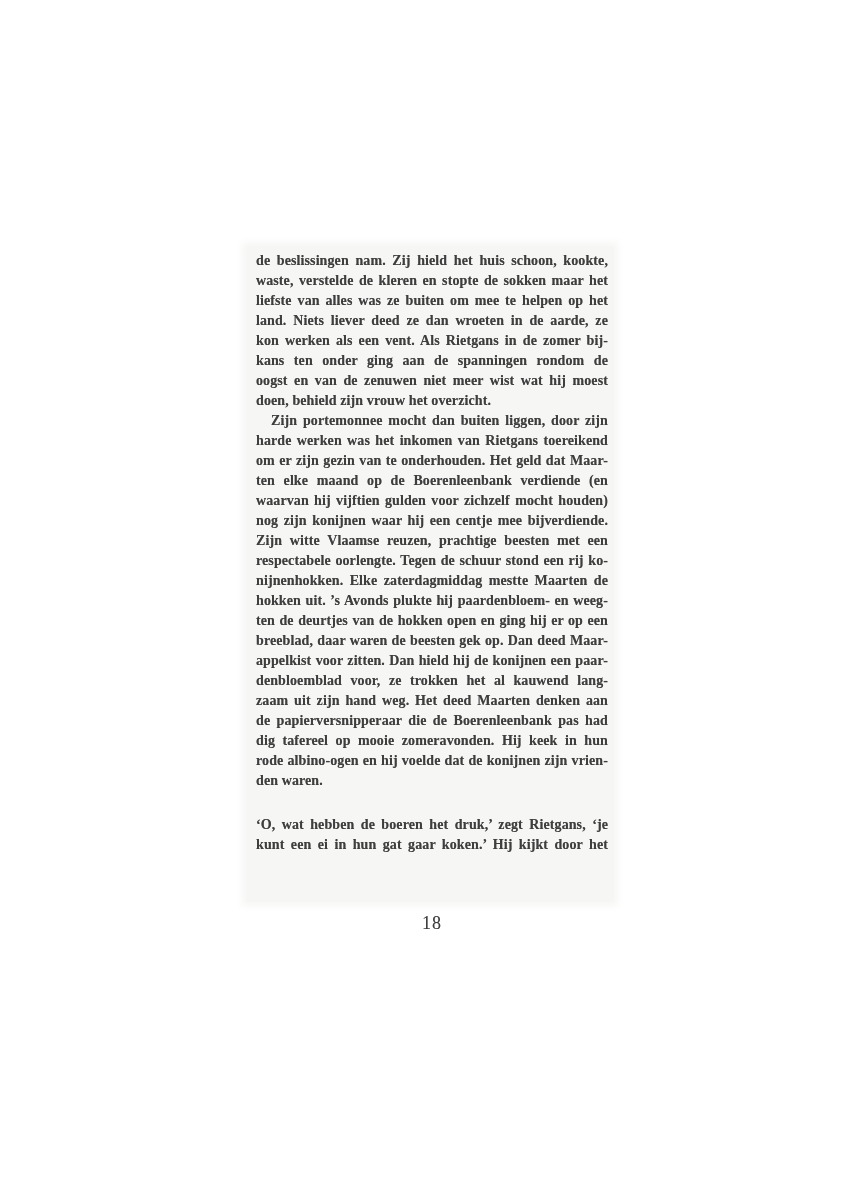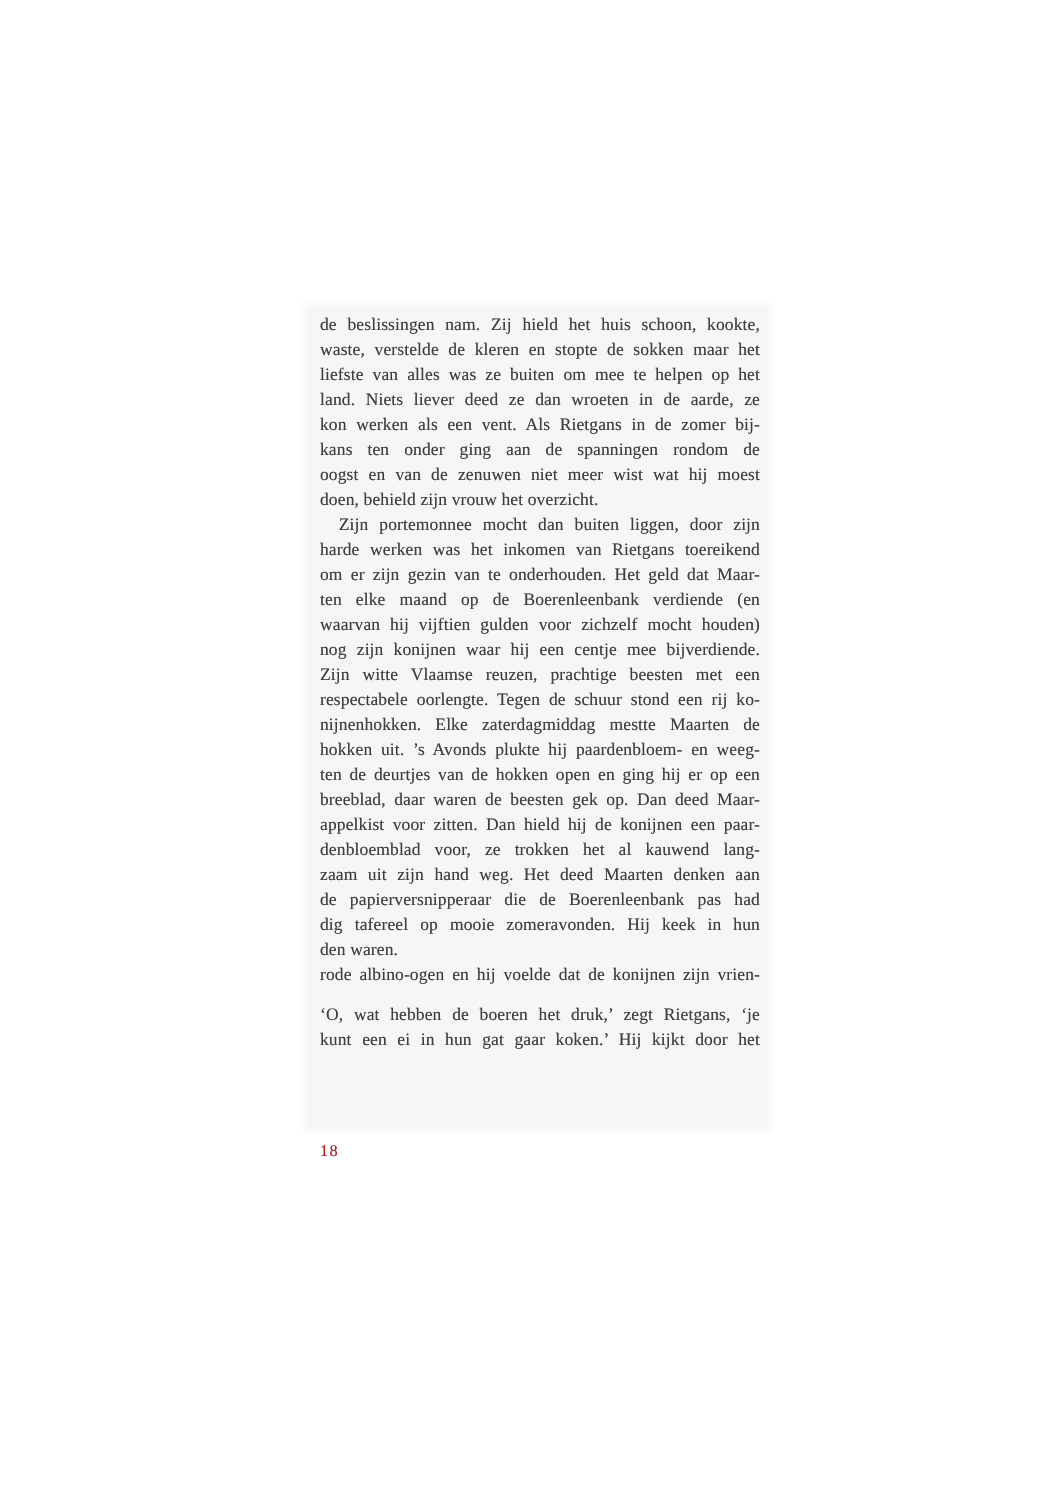--- a/index.html
+++ b/index.html
@@ -28,38 +28,39 @@
     left: 256px;
     top: 251px;
     width: 352px;
     color: #3e3e3e;
     font-size: 14px;
     line-height: 20px;
     letter-spacing: 0.1px;
     text-shadow: 0 0 0.5px rgba(70,70,70,0.55);
   }
   .paragraph { margin: 0; }
-  .paragraph.spaced { margin-top: 12px; }
+  .paragraph.spaced { margin-top: 24px; }
   .line {
     text-align: justify;
     text-align-last: justify;
     white-space: normal;
     height: 20px;
     overflow: visible;
+    font-weight: bold;
   }
   .line.unjustified { text-align-last: left; }
   .line.indented { text-indent: 15px; }
   .page-number {
     position: absolute;
     left: 256px;
     top: 913px;
     width: 352px;
-    text-align: left;
-    color: #b91c1c;
-    font-size: 13px;
+    text-align: center;
+    color: #404040;
+    font-size: 18px;
     letter-spacing: 1px;
     text-shadow: 0 0 0.5px rgba(70,70,70,0.5);
   }
 </style>
 </head>
 <body>
 
 <div class="scan-page"></div>
 
 <div class="text-block">
@@ -84,22 +85,22 @@
       <div class="line">respectabele oorlengte. Tegen de schuur stond een rij ko-</div>
       <div class="line">nijnenhokken. Elke zaterdagmiddag mestte Maarten de</div>
       <div class="line">hokken uit. ’s Avonds plukte hij paardenbloem- en weeg-</div>
       <div class="line">ten de deurtjes van de hokken open en ging hij er op een</div>
       <div class="line">breeblad, daar waren de beesten gek op. Dan deed Maar-</div>
       <div class="line">appelkist voor zitten. Dan hield hij de konijnen een paar-</div>
       <div class="line">denbloemblad voor, ze trokken het al kauwend lang-</div>
       <div class="line">zaam uit zijn hand weg. Het deed Maarten denken aan</div>
       <div class="line">de papierversnipperaar die de Boerenleenbank pas had</div>
       <div class="line">dig tafereel op mooie zomeravonden. Hij keek in hun</div>
+      <div class="line">rode albino-ogen en hij voelde dat de konijnen zijn vrien-</div>
       <div class="line unjustified">den waren.</div>
-      <div class="line">rode albino-ogen en hij voelde dat de konijnen zijn vrien-</div>
     </div>
     <div class="paragraph spaced">
       <div class="line">‘O, wat hebben de boeren het druk,’ zegt Rietgans, ‘je</div>
       <div class="line">kunt een ei in hun gat gaar koken.’ Hij kijkt door het</div>
     </div>
   </div>
 
 <div class="page-number">18</div>
 
 </body></html>

